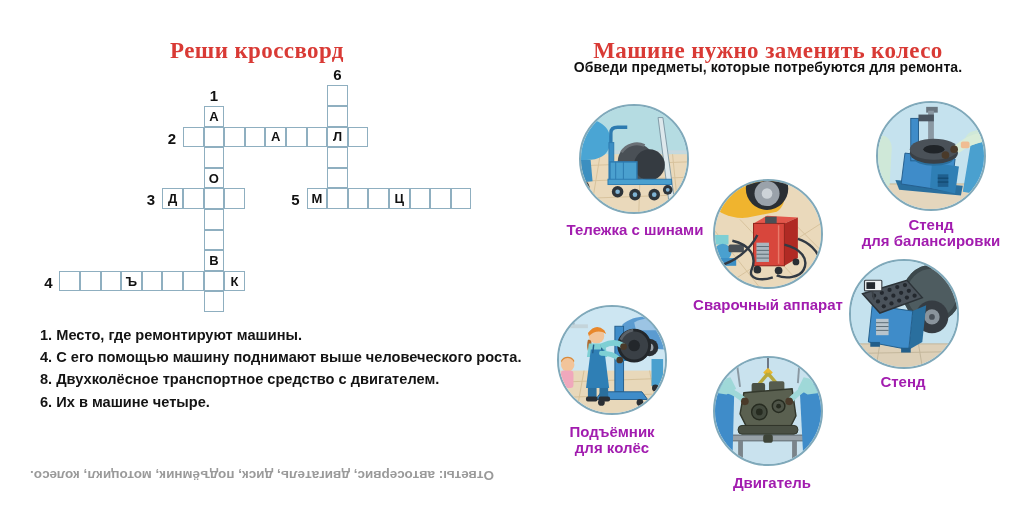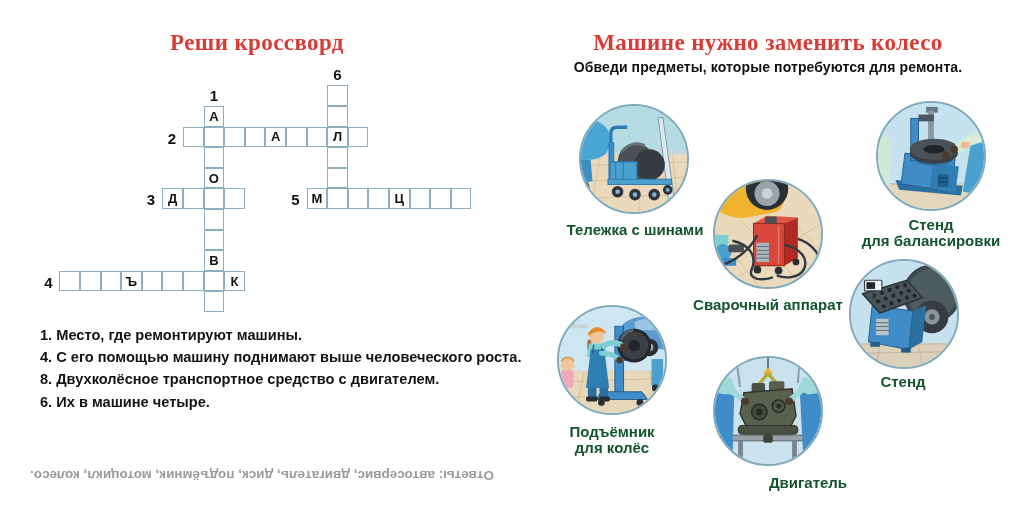--- a/index.html
+++ b/index.html
@@ -1,21 +1,21 @@
 <!DOCTYPE html>
 <html><head>
 <meta charset="utf-8">
 <style>
   html,body{margin:0;padding:0}
   body{
     width:1024px;height:512px;background:#ffffff;position:relative;overflow:hidden;
     font-family:"Liberation Sans", sans-serif;color:#141414;
   }
   .section-title{
-    position:absolute;top:30px;transform:translateX(-50%);
+    position:absolute;top:38px;transform:translateX(-50%);
     font-family:"Liberation Serif", serif;font-weight:bold;font-size:23px;
     color:#d93a35;white-space:nowrap;letter-spacing:.4px;
   }
   #title-left{left:257px}
   #title-right{left:768px}
   #subtitle-right{
     position:absolute;left:768px;top:59px;transform:translateX(-50%);
     font-weight:bold;font-size:14px;color:#101010;white-space:nowrap;letter-spacing:.1px;
   }
   
@@ -40,27 +40,27 @@
     font-weight:bold;font-size:13.5px;color:#9a9a9a;white-space:nowrap;
   }
   
   .circle{
     position:absolute;width:110px;height:110px;border-radius:50%;
     overflow:hidden;box-sizing:border-box;border:2px solid #80a9ba;background:#cfe6f2;
   }
   .circle svg{display:block;width:106px;height:106px}
   .ilabel{
     position:absolute;transform:translateX(-50%);text-align:center;
-    font-weight:bold;font-size:15px;line-height:16px;color:#14532d;white-space:nowrap;
+    font-weight:bold;font-size:15px;line-height:16px;color:#a21caf;white-space:nowrap;
   }
   #c-trolley{left:579px;top:104px}  #l-trolley{left:635px;top:222px}
   #c-welder {left:713px;top:179px}  #l-welder {left:768px;top:297px}
   #c-mount  {left:876px;top:101px}  #l-mount  {left:931px;top:217px}
   #c-lift   {left:557px;top:305px}  #l-lift   {left:612px;top:424px}
-  #c-engine {left:713px;top:356px}  #l-engine {left:808px;top:475px}
+  #c-engine {left:713px;top:356px}  #l-engine {left:772px;top:475px}
   #c-balance{left:849px;top:259px}  #l-balance{left:903px;top:374px}
 </style>
 </head>
 <body>
 
 <div id="title-left" class="section-title">Реши кроссворд</div>
 
 <div id="crossword">
     <div class="cw-num" style="left: 213.9px; top: 95px;">1</div>
     <div class="cw-cell" style="left: 203.6px; top: 106px;">А</div>

